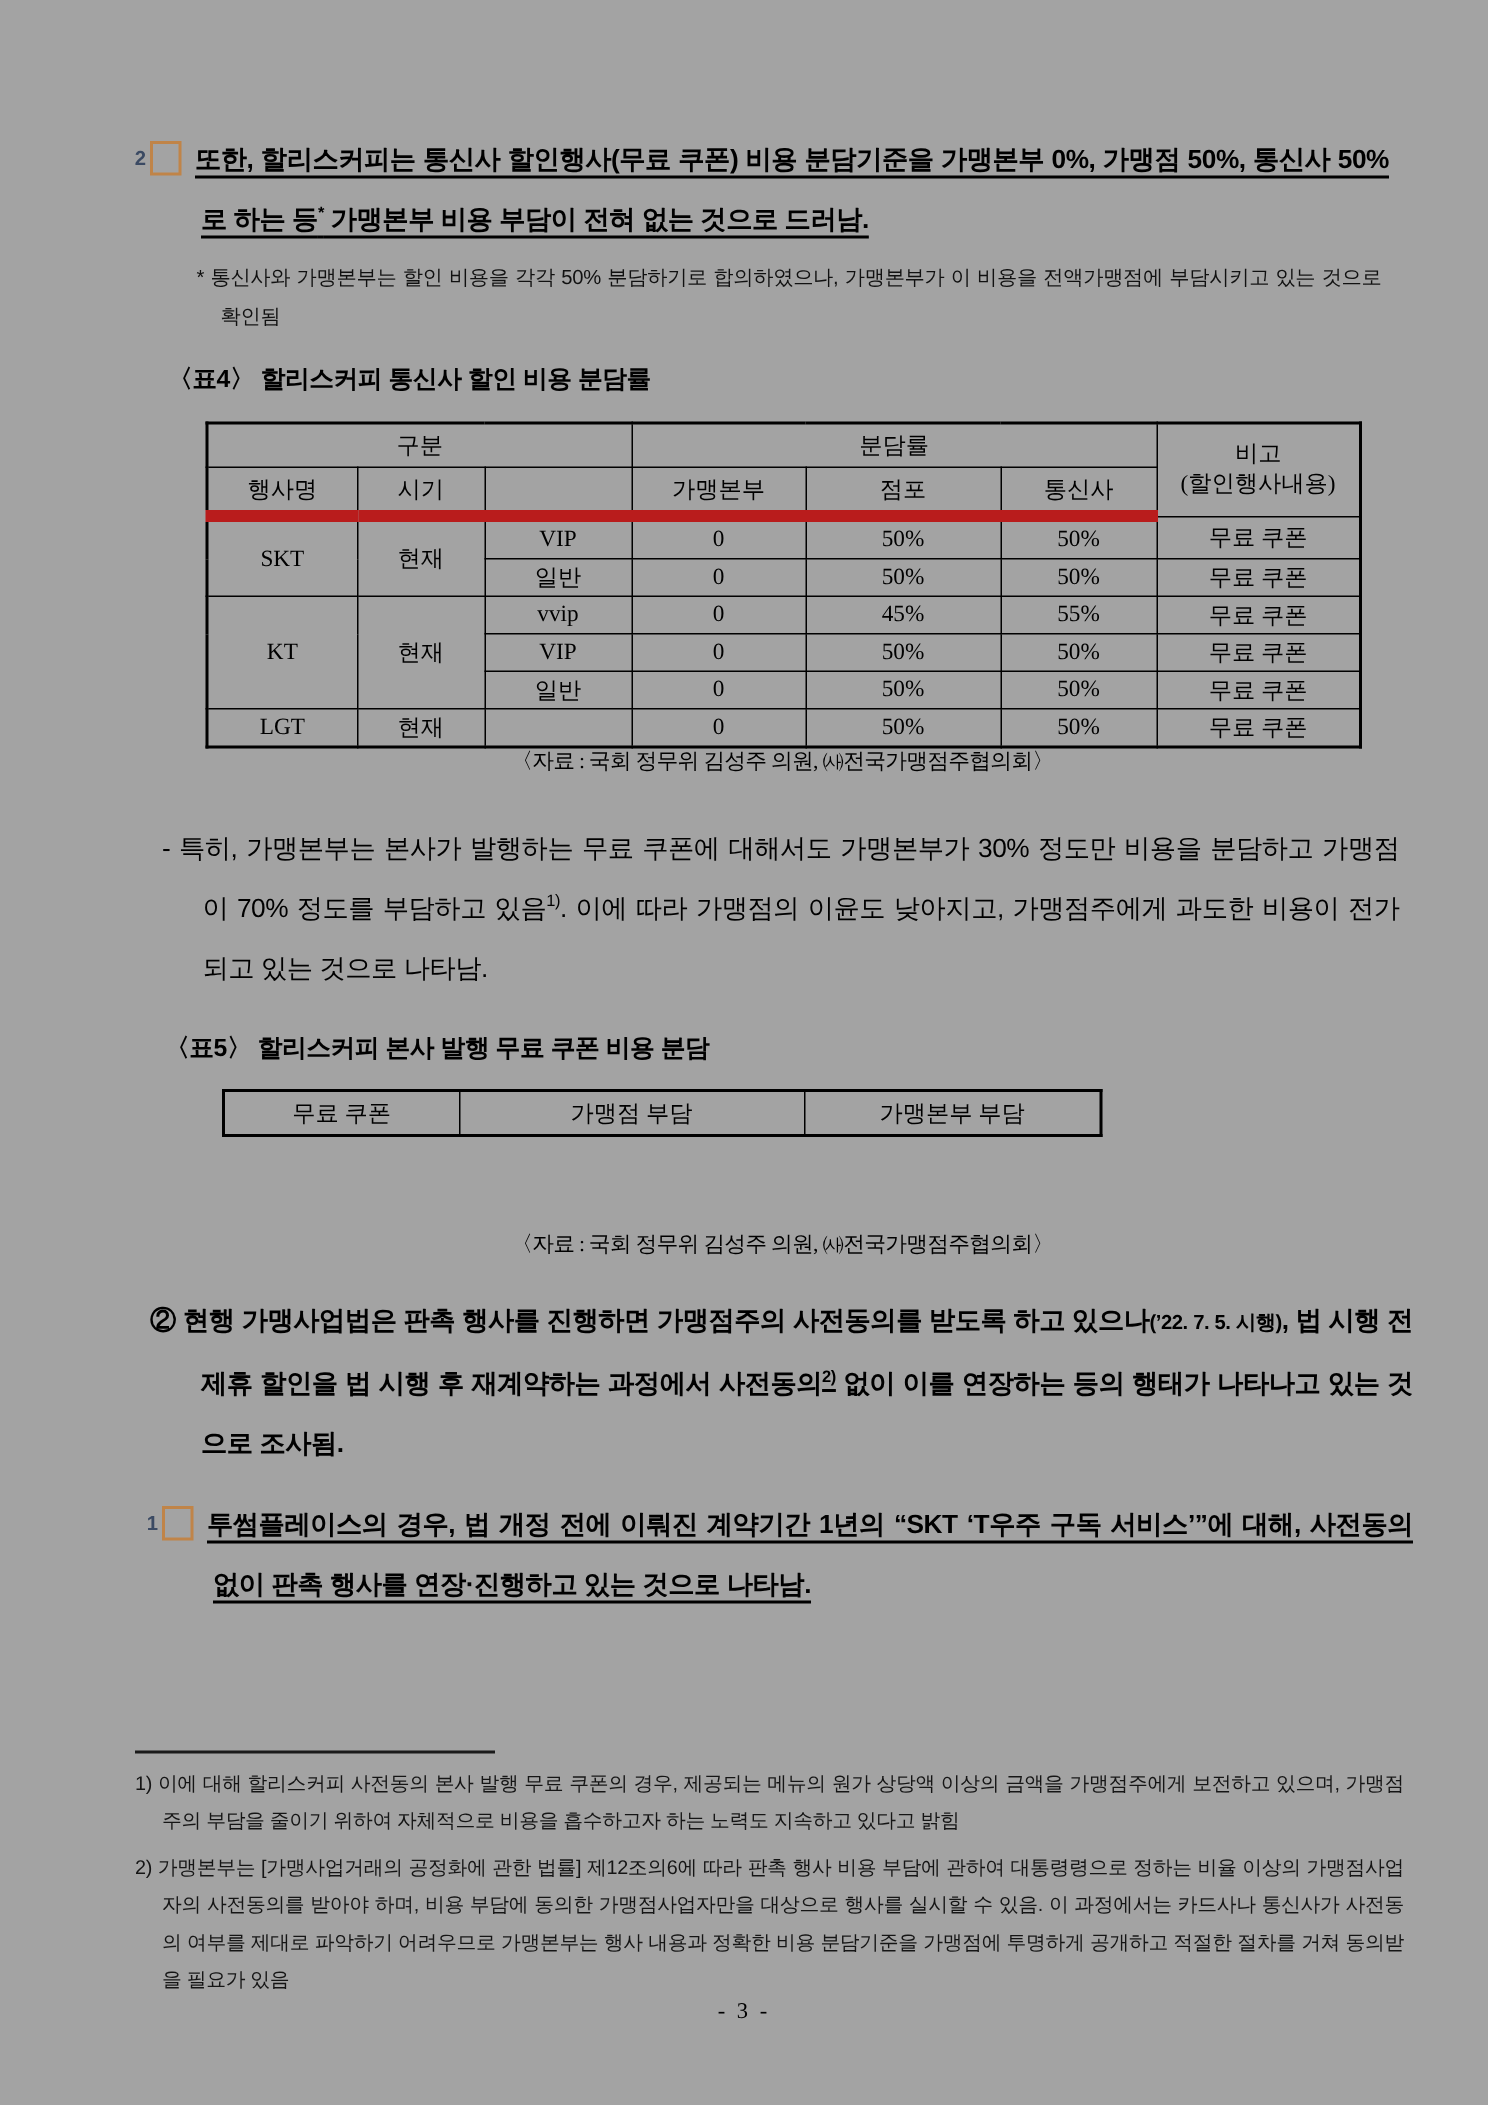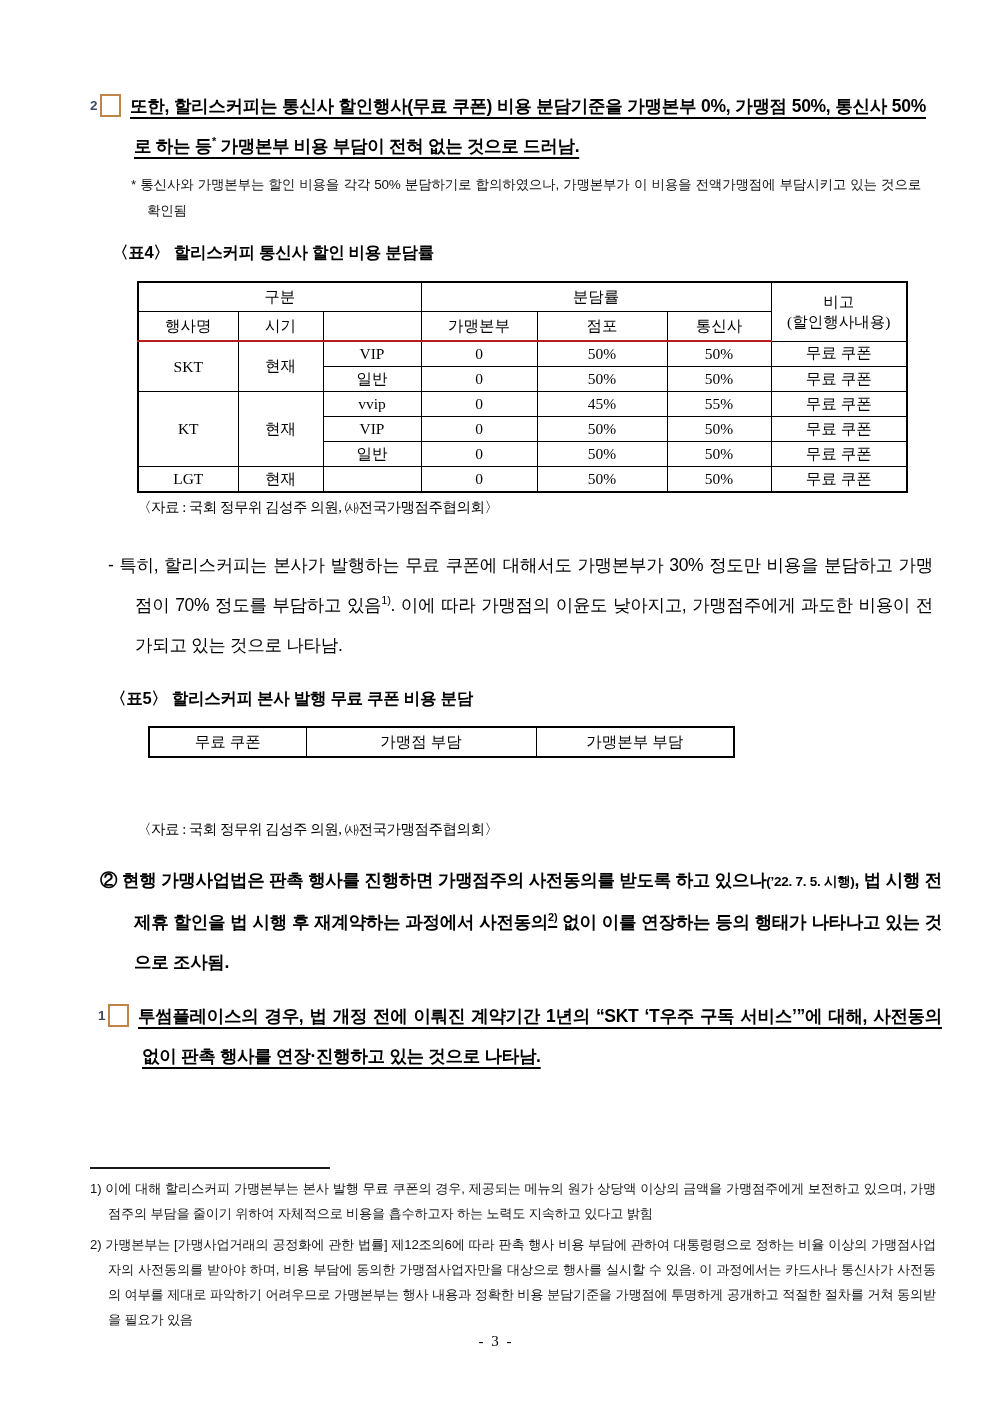--- a/index.html
+++ b/index.html
@@ -1,18 +1,18 @@
 <!DOCTYPE html>
 <html><head>
 <meta charset="utf-8">
 <style>
   html,body { margin:0; padding:0; background:#e8e8e8; }
   .page {
     position:relative; width:992px; height:1403px; margin:0 auto;
-    background:#ffffff; color:#000;
+    background:#a3a3a3; color:#000;
     font-family:"Liberation Sans", sans-serif;
     overflow:hidden;
   }
   .abs { position:absolute; }
 
   
   .lead { font-size:17.5px; font-weight:bold; line-height:40px; letter-spacing:-0.3px; text-align:justify; }
   .plain { font-weight:normal; }
   .uline { text-decoration:underline; text-underline-offset:5px; text-decoration-thickness:1.5px; }
   .hang { padding-left:34px; text-indent:-34px; }
@@ -33,28 +33,28 @@
 
   
   .tbl-title { font-size:16.5px; font-weight:bold; letter-spacing:-0.3px;text-align:right; }
 
   
   table.doc { border-collapse:collapse; border:2px solid #000;
               font-family:"Liberation Serif", serif; font-size:15.5px; color:#000; }
   table.doc th, table.doc td { border:1px solid #000; text-align:center; vertical-align:middle;
               font-weight:normal; padding:0 4px; }
   table.t4 tr.hr1 th { height:28px; }
-  table.t4 tr.hr2 th { height:28px; border-bottom:2px solid #b91c1c; }
+  table.t4 tr.hr2 th { height:28px; border-bottom:8px solid #b91c1c; }
   table.t4 td { height:24px; }
   table.t5 th { height:28px; }
   table.t5 td { height:27px; }
   .b { font-weight:normal; }
   .note-2line { line-height:20px; }
 
-  .src { font-family:"Liberation Serif", serif; font-size:14.5px; text-align:left; letter-spacing:-0.5px; }
+  .src { font-family:"Liberation Serif", serif; font-size:14.5px; text-align:center; letter-spacing:-0.5px; }
 
   
   .fn-divider { border-top:2px solid #1a1a1a; width:240px; height:0; }
   .fn { font-size:13.2px; line-height:25px; color:#151515; text-align:justify;
         padding-left:18px; text-indent:-18px; letter-spacing:-0.2px; }
 
   .pagenum { font-family:"Liberation Serif", serif; font-size:15px; text-align:center; width:100%; letter-spacing:2px; }
 </style>
 </head>
 <body>
@@ -145,21 +145,21 @@
       <td>50%</td>
       <td>50%</td>
       <td>무료 쿠폰</td>
     </tr>
   </tbody>
     </table>
 
   <div class="abs src" style="top:498px; left:137px; width:769px;">〈자료 : 국회 정무위 김성주 의원, ㈔전국가맹점주협의회〉</div>
 
   <div class="abs lead plain hang-sm" style="top:545px; left:108px; width:798px;">
-    <span>-</span>&nbsp;<span>특히, 할리스커피는 </span><span class="b">본사가 발행하는 무료 쿠폰</span><span>에 대해서도 가맹본부가 30% 정도만 비용을 분담하고 가맹점이 70% 정도를 부담하고 있음</span><span class="sup">1)</span><span>. 이에 따라 가맹점의 이윤도 낮아지고, 가맹점주에게 과도한 비용이 전가되고 있는 것으로 나타남.</span>
+    <span>-</span>&nbsp;<span>특히, 가맹본부는 </span><span class="b">본사가 발행하는 무료 쿠폰</span><span>에 대해서도 가맹본부가 30% 정도만 비용을 분담하고 가맹점이 70% 정도를 부담하고 있음</span><span class="sup">1)</span><span>. 이에 따라 가맹점의 이윤도 낮아지고, 가맹점주에게 과도한 비용이 전가되고 있는 것으로 나타남.</span>
   </div>
 
   <div class="abs tbl-title" style="top:688px; left:110px;">〈표5〉 할리스커피 본사 발행 무료 쿠폰 비용 분담</div>
 
   <table class="doc t5 abs" style="top:726px; left:148px;">
     <colgroup>
       <col style="width:157px">
         <col style="width:230px">
         <col style="width:198px">
     </colgroup>
@@ -178,21 +178,21 @@
     <span>②</span>&nbsp;<span>현행 가맹사업법은 판촉 행사를 진행하면 가맹점주의 사전동의를 받도록 하고 있으나</span><span class="small-in">(’22. 7. 5. 시행)</span><span>, 법 시행 전 제휴 할인을 법 시행 후 재계약하는 과정에서 사전동의</span><span class="sup uline">2)</span><span> 없이 이를 연장하는 등의 행태가 나타나고 있는 것으로 조사됨.</span>
   </div>
 
   <div class="abs lead uline hang" style="top:996px; left:108px; width:800px;">
     <span class="num-box">1</span><span>투썸플레이스의 경우, 법 개정 전에 이뤄진 계약기간 1년의 “SKT ‘T우주 구독 서비스’”에 대해, 사전동의 없이 판촉 행사를 연장·진행하고 있는 것으로 나타남.</span>
   </div>
 
   <div class="abs fn-divider" style="top:1167px; left:90px;"></div>
 
   <div class="abs fn" style="top:1176px; left:90px; width:828px;">
-    <span>1)</span>&nbsp;<span>이에 대해 할리스커피 가맹본부는 본사 발행 무료 쿠폰의 경우, 제공되는 메뉴의 원가 상당액 이상의 금액을 가맹점주에게 보전하고 있으며, 가맹점주의 부담을 줄이기 위하여 자체적으로 비용을 흡수하고자 하는 노력도 지속하고 있다고 밝힘</span>
+    <span>1)</span>&nbsp;<span>이에 대해 할리스커피 사전동의 본사 발행 무료 쿠폰의 경우, 제공되는 메뉴의 원가 상당액 이상의 금액을 가맹점주에게 보전하고 있으며, 가맹점주의 부담을 줄이기 위하여 자체적으로 비용을 흡수하고자 하는 노력도 지속하고 있다고 밝힘</span>
   </div>
 
   <div class="abs fn" style="top:1232px; left:90px; width:828px;">
     <span>2)</span>&nbsp;<span>가맹본부는 [가맹사업거래의 공정화에 관한 법률] 제12조의6에 따라 판촉 행사 비용 부담에 관하여 대통령령으로 정하는 비율 이상의 가맹점사업자의 사전동의를 받아야 하며, 비용 부담에 동의한 가맹점사업자만을 대상으로 행사를 실시할 수 있음. 이 과정에서는 카드사나 통신사가 사전동의 여부를 제대로 파악하기 어려우므로 가맹본부는 행사 내용과 정확한 비용 분담기준을 가맹점에 투명하게 공개하고 적절한 절차를 거쳐 동의받을 필요가 있음</span>
   </div>
 
   <div class="abs pagenum" style="top:1333px; left:0;">- 3 -</div>
 
 </div>
 

